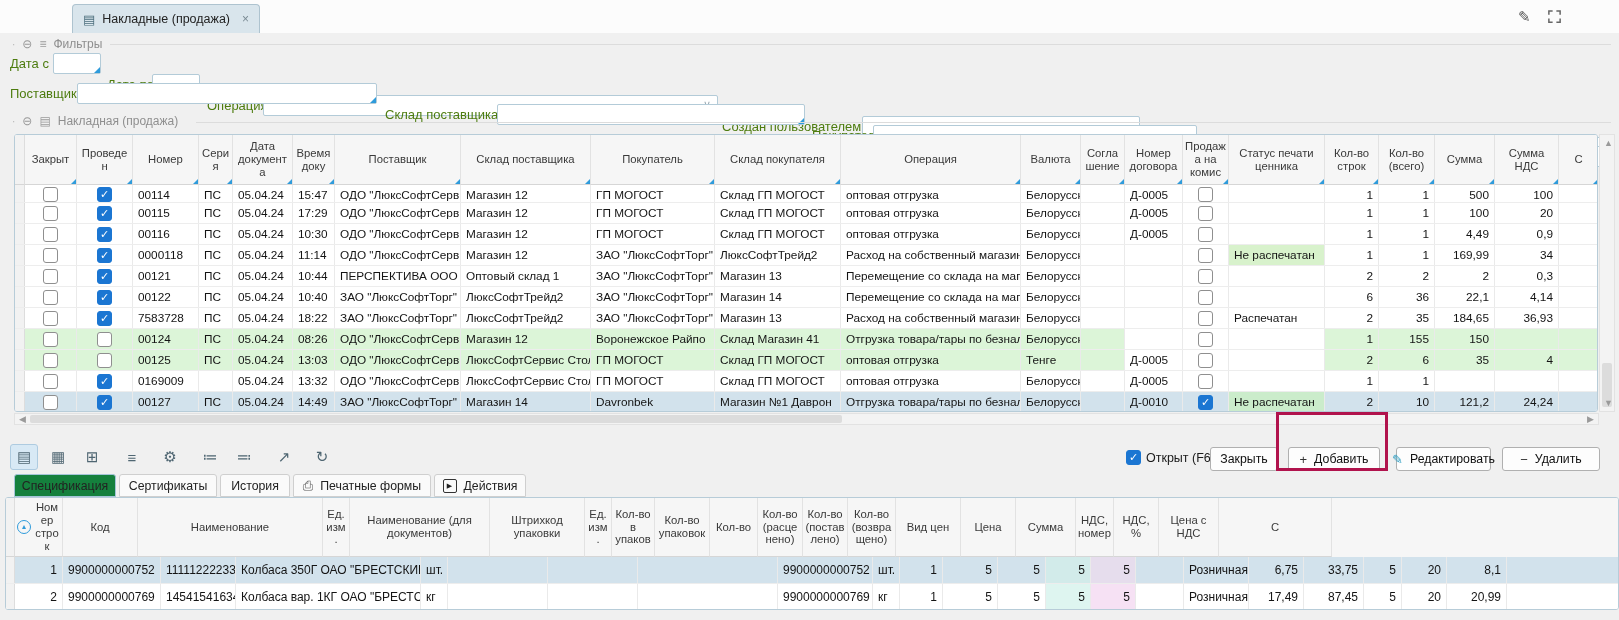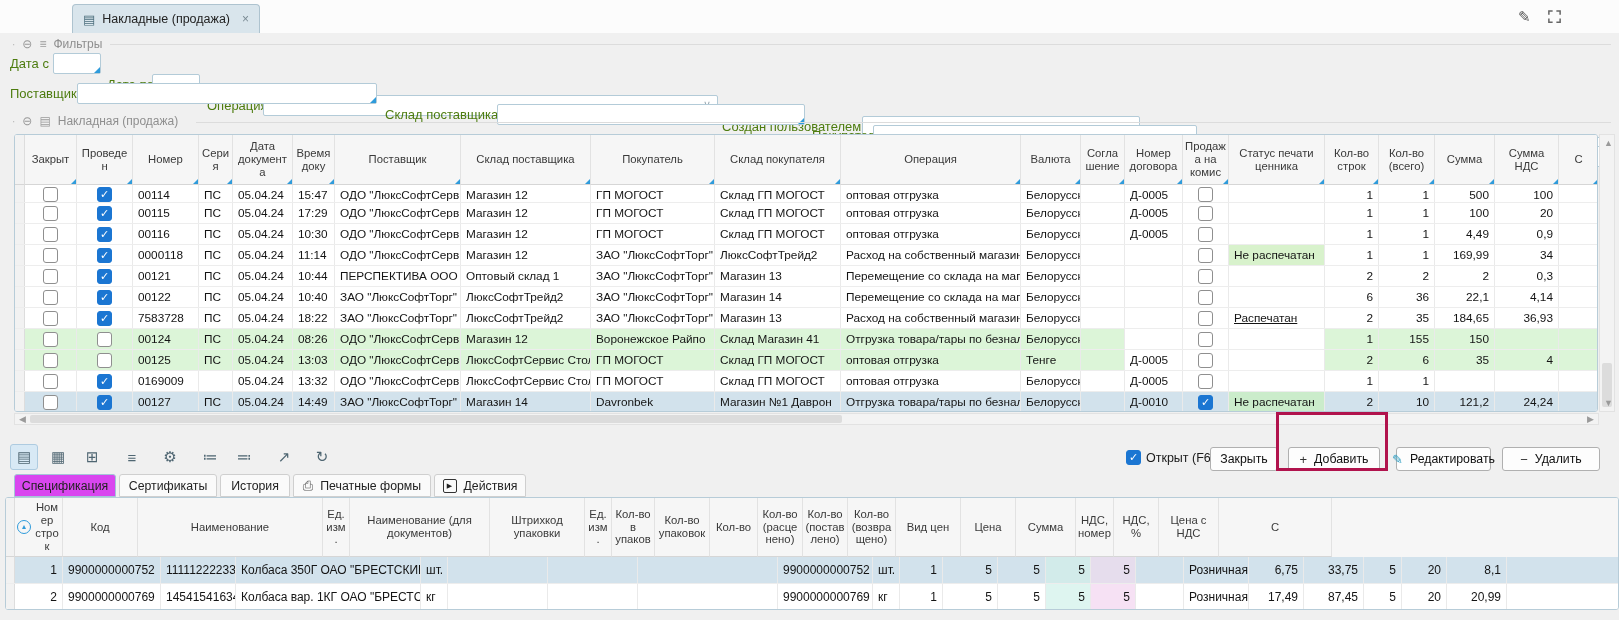--- a/index.html
+++ b/index.html
@@ -81,21 +81,21 @@
          border-radius:3px; display:flex; align-items:center; justify-content:center; gap:7px;
          font-size:12.3px; color:#111; }
   .btn .bico { font-size:13px; color:#333; }
   .btn .bico.teal { color:#2f9ec2; }
   .redbox { border:3px solid #b1134d; pointer-events:none; z-index:50; }
 
   
   .btab { position:absolute; top:0; height:23px; display:flex; align-items:center; justify-content:center;
           gap:7px; font-size:12.3px; color:#222; background:#fafafa; border:1px solid #cfcfcf;
           border-radius:3px 3px 0 0; }
-  .btab.active { background:#d946ef; border-color:#a4c4d8; }
+  .btab.active { background:#15803d; border-color:#a4c4d8; }
   .btab .pico { font-size:13px; color:#555; }
   .btab .play { width:14px; height:14px; border:1px solid #333; border-radius:2px; font-size:7px;
                 display:flex; align-items:center; justify-content:center; color:#222; }
 </style>
 </head>
 <body>
 
 <div id="stage">
 
   <div class="abs topbar">
@@ -371,21 +371,21 @@
         <div class="mcell" style="width: 130px; flex: 0 0 auto;">ЛюксСофтТрейд2</div>
         <div class="mcell" style="width: 124px; flex: 0 0 auto;">ЗАО "ЛюксСофтТорг"</div>
         <div class="mcell" style="width: 126px; flex: 0 0 auto;">Магазин 13</div>
         <div class="mcell" style="width: 180px; flex: 0 0 auto;">Расход на собственный магазин</div>
         <div class="mcell" style="width: 60px; flex: 0 0 auto;">Белорусский</div>
         <div class="mcell" style="width: 44px; flex: 0 0 auto;"></div>
         <div class="mcell" style="width: 58px; flex: 0 0 auto;"></div>
         <div class="mcell c" style="width: 46px; flex: 0 0 auto;">
           <div class="cb"></div>
         </div>
-        <div class="mcell" style="width: 96px; flex: 0 0 auto; text-decoration: underline;">Распечатан</div>
+        <div class="mcell" style="width: 96px; flex: 0 0 auto;">Распечатан</div>
         <div class="mcell r" style="width: 54px; flex: 0 0 auto;">2</div>
         <div class="mcell r" style="width: 56px; flex: 0 0 auto;">35</div>
         <div class="mcell r" style="width: 60px; flex: 0 0 auto;">184,65</div>
         <div class="mcell r" style="width: 64px; flex: 0 0 auto;">36,93</div>
         <div class="mcell" style="width: 40px; flex: 0 0 auto;"></div>
       </div>
       <div class="mrow green">
         <div class="mcell strip" style="width: 10px; flex: 0 0 auto;"></div>
         <div class="mcell c" style="width: 52px; flex: 0 0 auto;">
           <div class="cb"></div>

